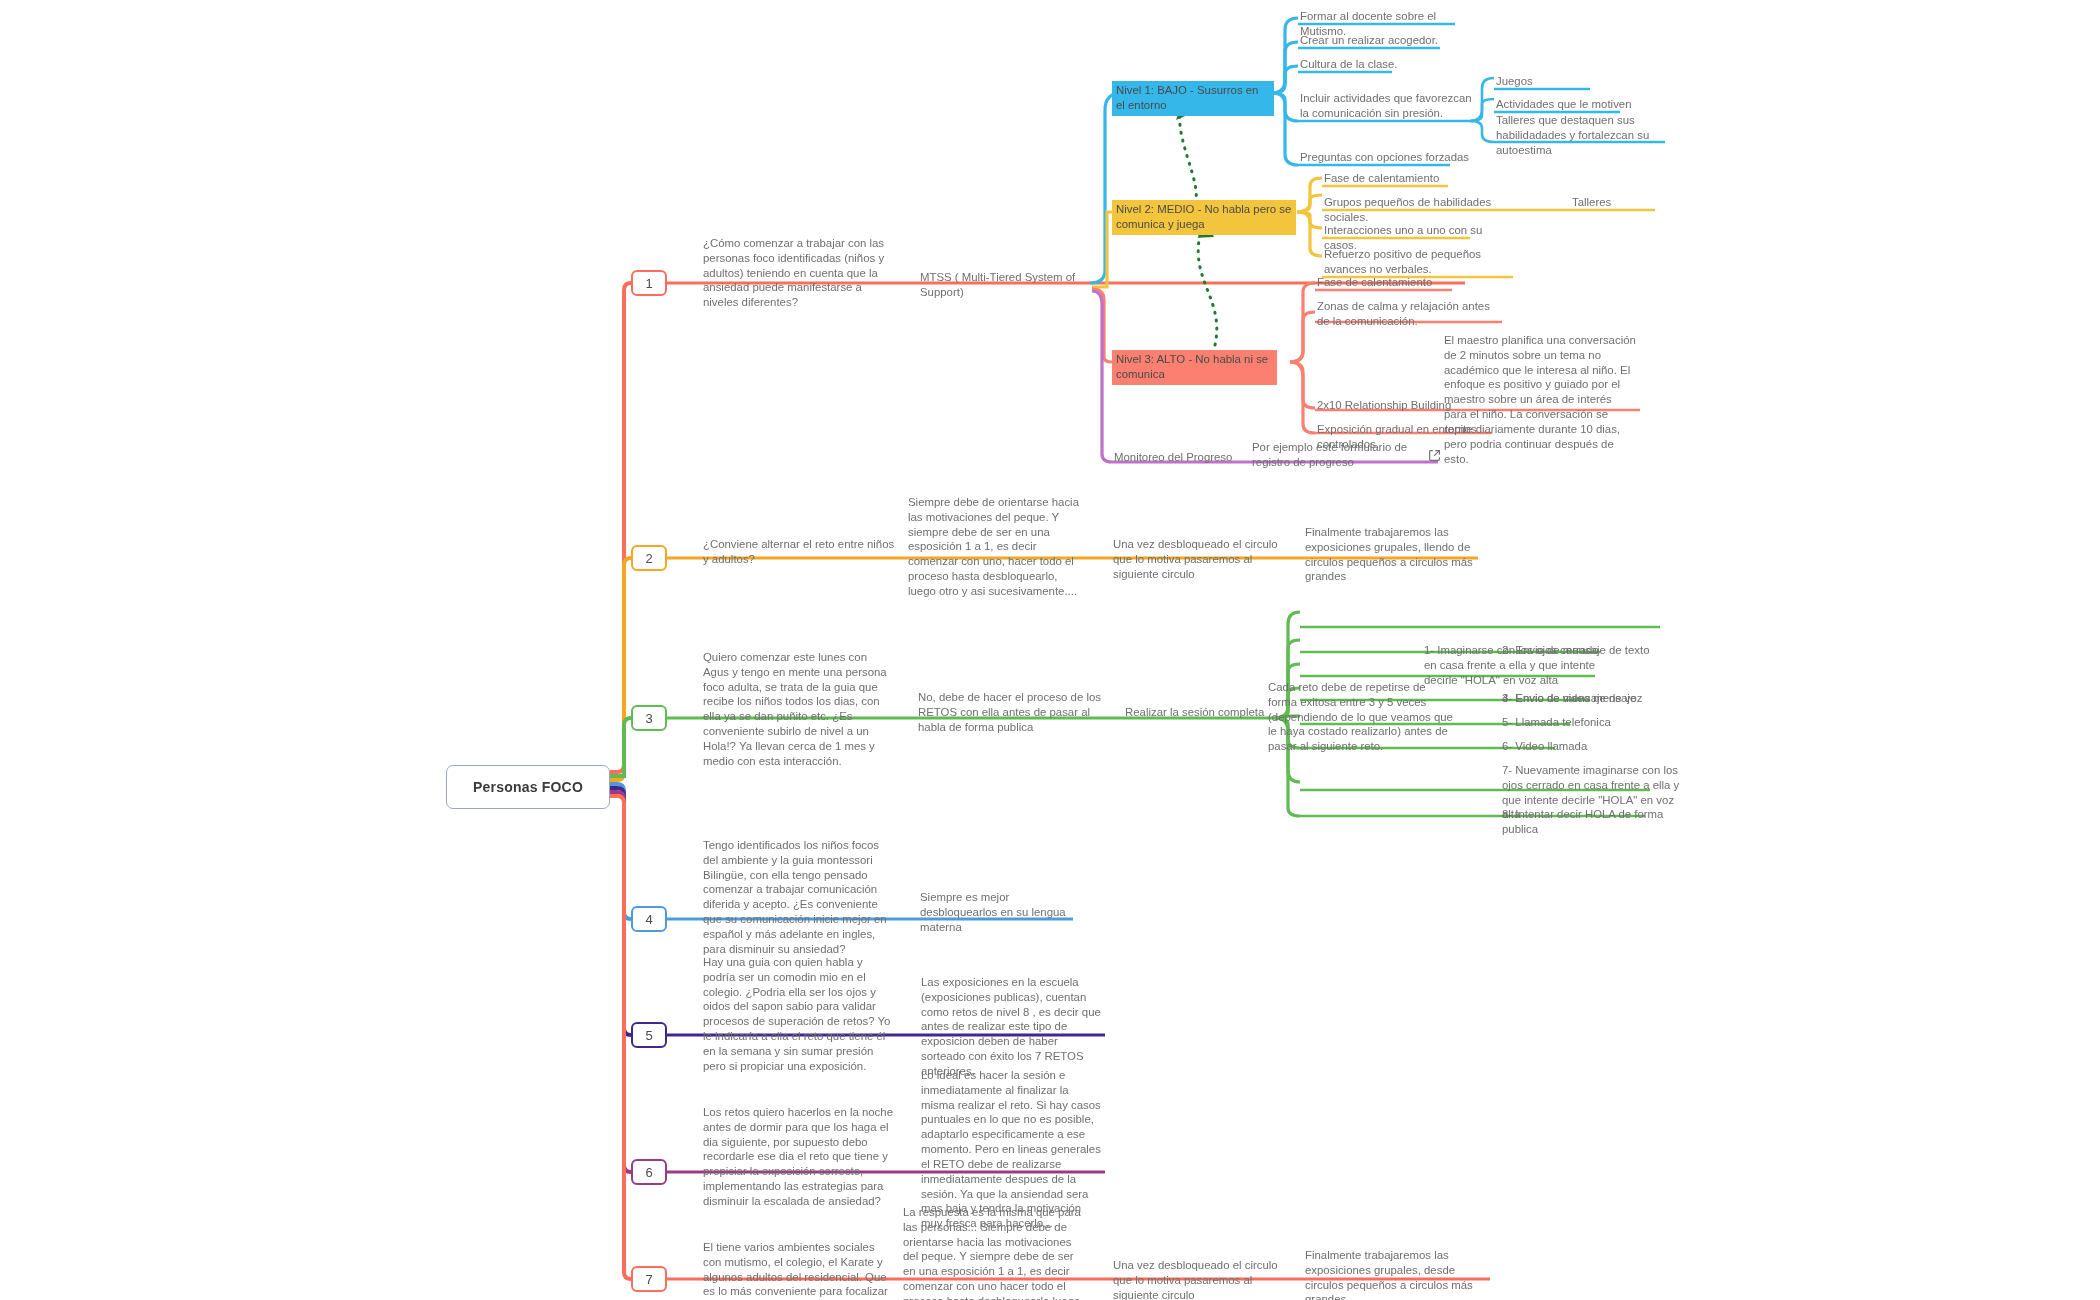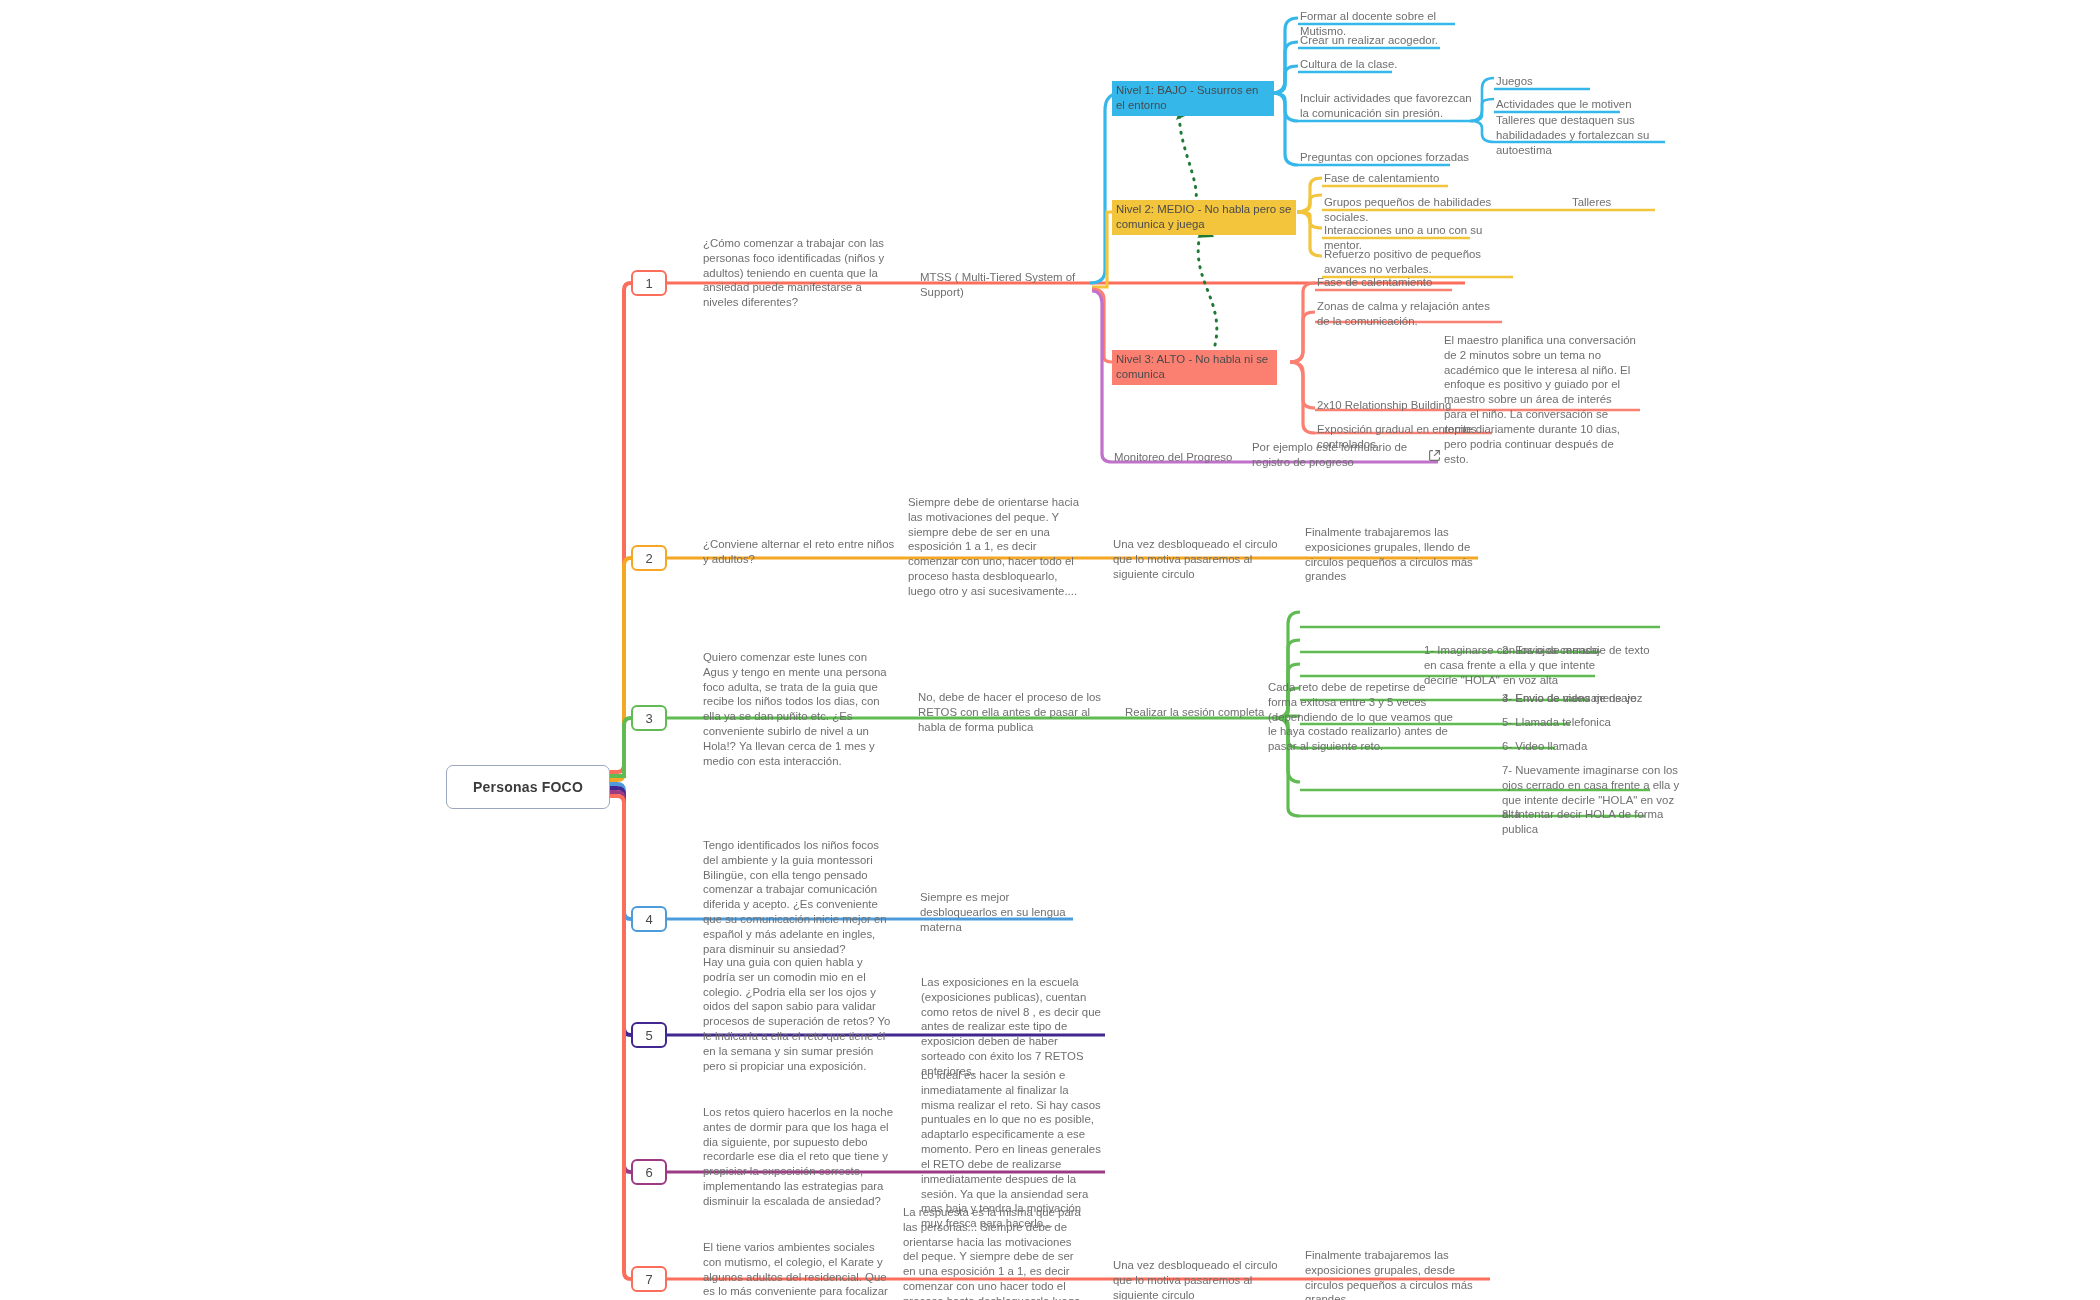--- a/index.html
+++ b/index.html
@@ -213,21 +213,21 @@
   <div class="node" style="left:1324px; top:171px; width:180px;">
       <span class="txt">Fase de calentamiento</span>
     </div>
   <div class="node" style="left:1324px; top:195px; width:205px;">
       <span class="txt">Grupos pequeños de habilidades sociales.</span>
     </div>
   <div class="node" style="left:1572px; top:195px; width:90px;">
       <span class="txt">Talleres</span>
     </div>
   <div class="node" style="left:1324px; top:223px; width:190px;">
-      <span class="txt">Interacciones uno a uno con su mentor.</span>
+      <span class="txt">Interacciones uno a uno con su casos.</span>
     </div>
   <div class="node" style="left:1324px; top:247px; width:190px;">
       <span class="txt">Refuerzo positivo de pequeños avances no verbales.</span>
     </div>
 
   <div class="node" style="left:1317px; top:275px; width:180px;">
       <span class="txt">Fase de calentamiento</span>
     </div>
   <div class="node" style="left:1317px; top:299px; width:185px;">
       <span class="txt">Zonas de calma y relajación antes de la comunicación.</span>

